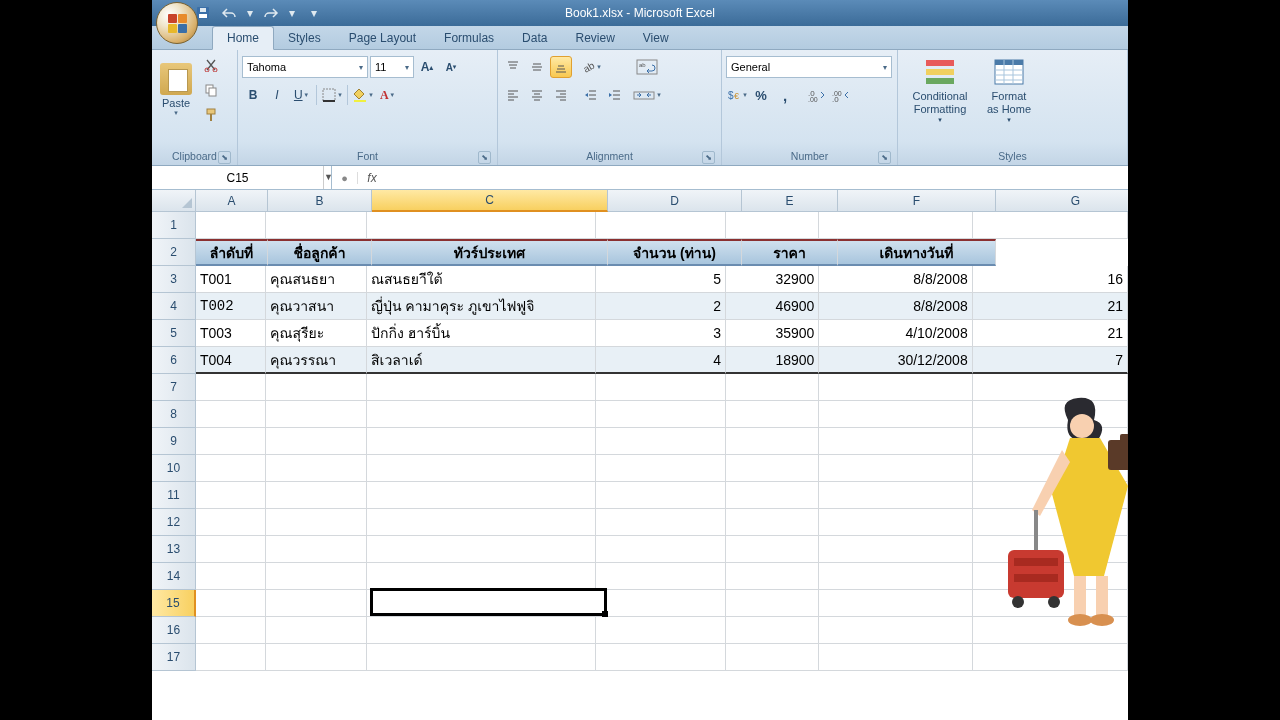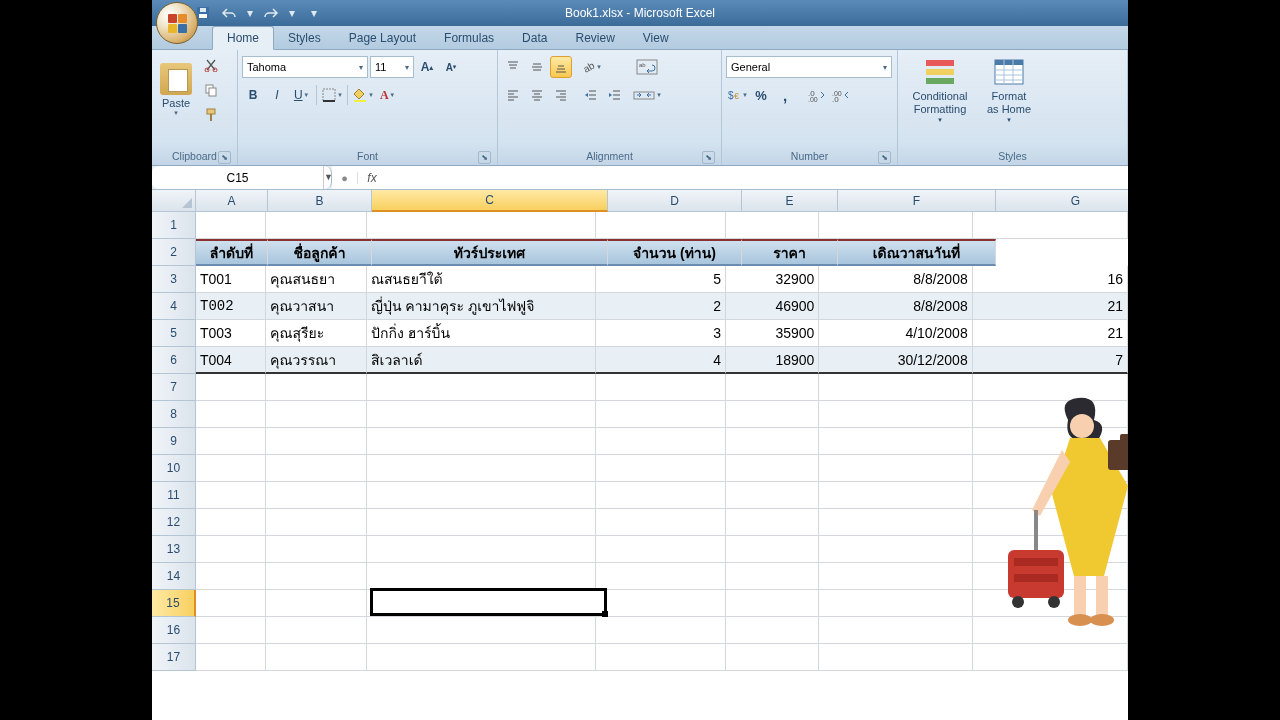--- a/index.html
+++ b/index.html
@@ -43,21 +43,21 @@
 
 .col { display: flex; flex-direction: column; gap: 2px; }
 .row { display: flex; gap: 2px; align-items: center; }
 
 
 .icon-paste { background: linear-gradient(#e8c77a,#d0a850); border-radius: 3px; position: relative; }
 .icon-paste::after { content:""; position:absolute; inset: 6px 4px 3px 8px; background: #fff; border: 1px solid #b89850; }
 
 
 .fbar { height: 24px; background: #e6eef6; display: flex; align-items: stretch; border-bottom: 1px solid #a6bdd0; }
-.namebox { width: 180px; border-right: 1px solid #a6bdd0; display: flex; align-items: center; background: #fff; border-radius: 7px; }
+.namebox { width: 180px; border-right: 1px solid #a6bdd0; display: flex; align-items: center; background: #fff; }
 .namebox input { flex: 1; border: none; font-size: 12px; padding: 0 8px; text-align: center; outline: none; }
 .namebox .dd { width: 16px; text-align: center; font-size: 9px; color: #555; border-left: 1px solid #ccc; height: 100%; line-height: 22px; }
 .fx-zone { display: flex; align-items: center; flex: 1; background: #fff; }
 .fx-btn { width: 26px; text-align: center; font-size: 11px; color: #888; border-right: 1px solid #ddd; font-style: italic; }
 .fx-lbl { width: 28px; text-align: center; font-style: italic; font-size: 12px; color: #555; }
 .fx-input { flex: 1; border: none; outline: none; font-size: 12px; padding: 0 6px; }
 
 
 .grid-wrap { flex: 1; background: #fff; display: flex; overflow: hidden; position: relative; }
 .corner { width: 44px; height: 22px; background: linear-gradient(#f0f4f8,#dbe4ec); border-right: 1px solid #b5c5d3; border-bottom: 1px solid #b5c5d3; position: relative; }
@@ -457,21 +457,21 @@
           <div class="cell" style="width: 96px;"></div>
           <div class="cell" style="width: 158px;"></div>
           <div class="cell" style="width: 160px;"></div>
         </div>
         <div class="cell-row hdr-row">
           <div class="cell" style="width: 72px;">ลำดับที่</div>
           <div class="cell" style="width: 104px;">ชื่อลูกค้า</div>
           <div class="cell" style="width: 236px;">ทัวร์ประเทศ</div>
           <div class="cell" style="width: 134px;">จำนวน (ท่าน)</div>
           <div class="cell" style="width: 96px;">ราคา</div>
-          <div class="cell" style="width: 158px;">เดิณวาสนาันที่</div>
+          <div class="cell" style="width: 158px;">เดินทางวันที่</div>
         </div>
         <div class="cell-row data-row">
           <div class="cell" style="width: 72px;">T001</div>
           <div class="cell" style="width: 104px;">คุณสนธยา</div>
           <div class="cell" style="width: 236px;">ณสนธยาีใต้</div>
           <div class="cell r" style="width: 134px;">5</div>
           <div class="cell r" style="width: 96px;">32900</div>
           <div class="cell r" style="width: 158px;">8/8/2008</div>
           <div class="cell r" style="width: 160px;">16</div>
         </div>

